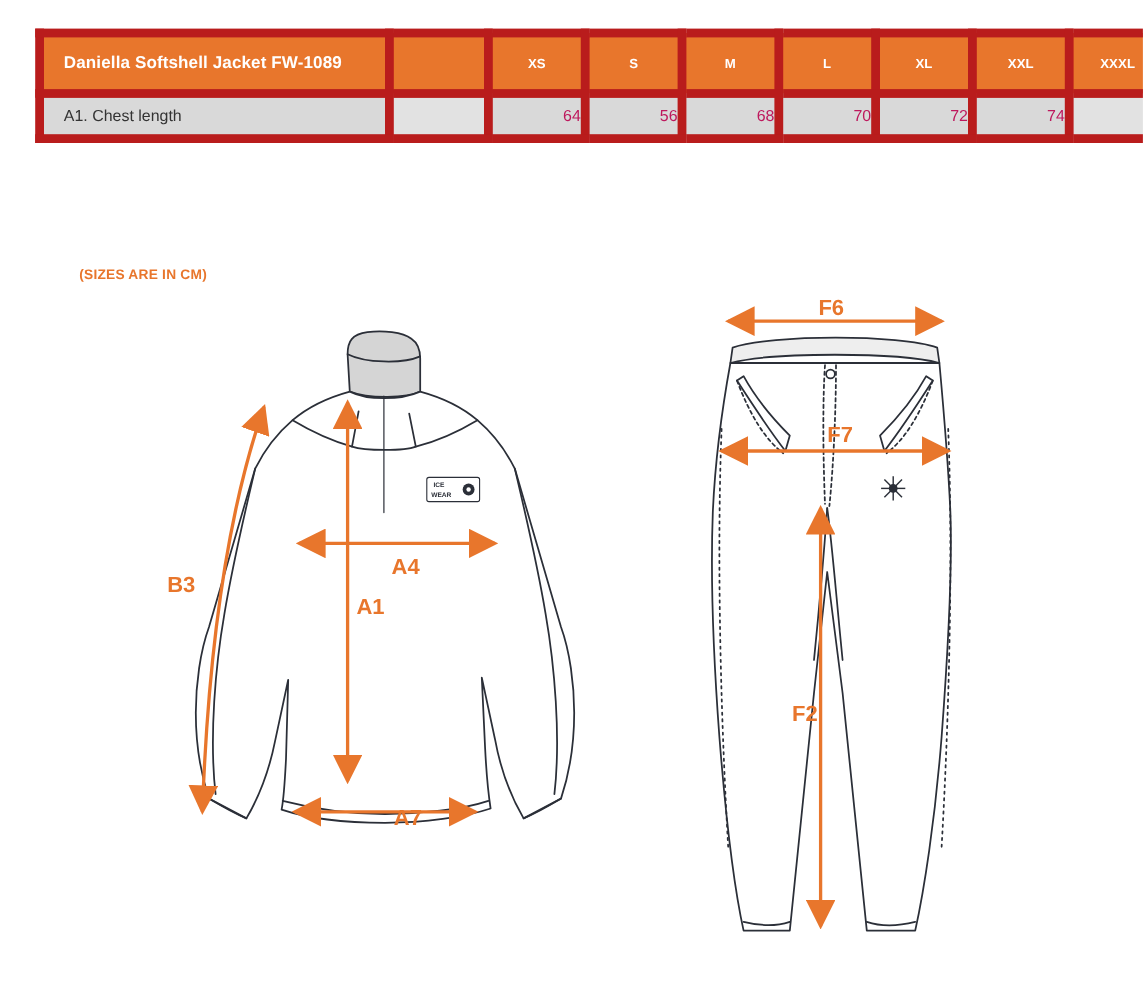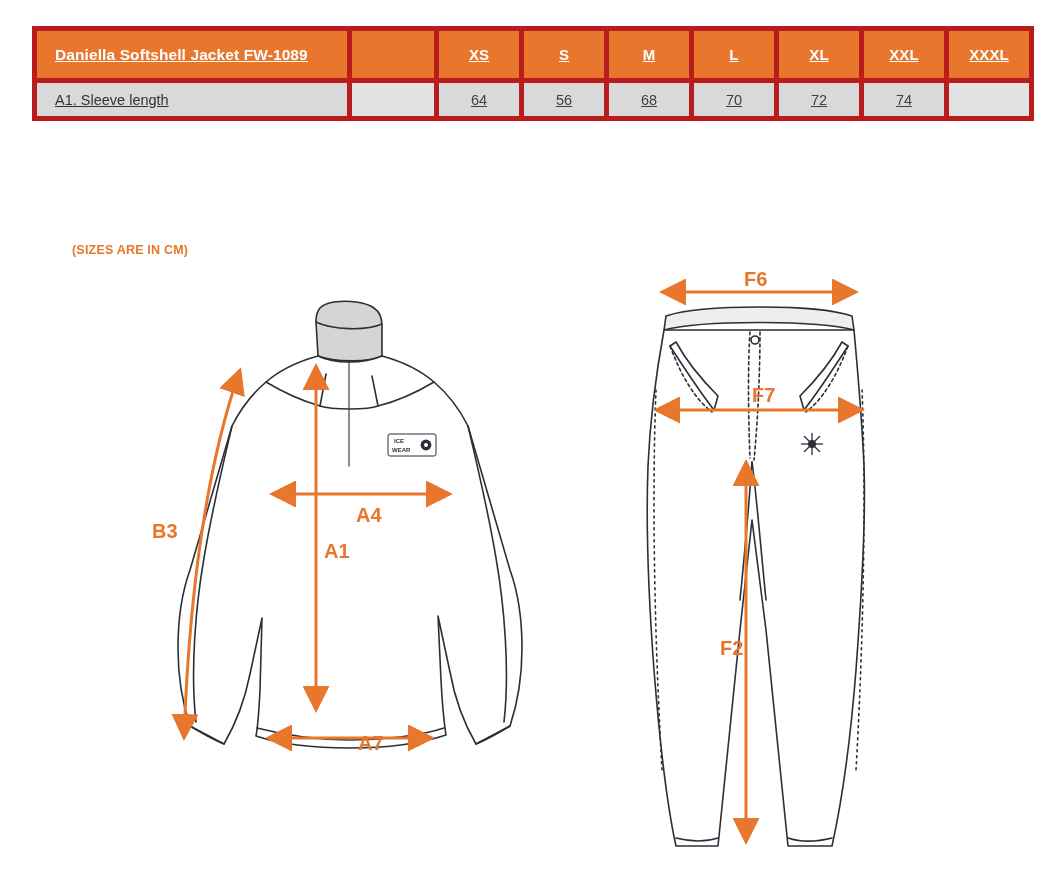--- a/index.html
+++ b/index.html
@@ -23,45 +23,45 @@
     top: 26px;
     width: 976px;
   }
   table.size-table {
     border-collapse: collapse;
     width: 976px;
     table-layout: fixed;
   }
   table.size-table th,
   table.size-table td {
-    border: 5px solid #b91c1c;
+    border: 8px solid #b91c1c;
     height: 33px;
     font-size: 14.5px;
     font-weight: bold;
     text-align: center;
     padding: 0;
-    text-decoration: underline;
   }
   table.size-table thead th {
     background: #e8762c;
     color: #ffffff;
     height: 47px;
-    font-size: 15px;
+    font-size: 12px;
     letter-spacing: 0.1px;
   }
   table.size-table thead th.title-cell {
     text-align: left;
     padding-left: 18px;
     font-size: 15.5px;
   }
   table.size-table tbody td {
     background: #d9d9d9;
-    color: #404040;
+    color: #be185d;
     font-weight: normal;
     font-size: 14.5px;
+    text-align: right;
   }
   table.size-table tbody td.label-cell {
     background: #d9d9d9;
     text-align: left;
     padding-left: 18px;
     font-size: 14.5px;
     color: #333333;
   }
   table.size-table tbody td.empty-cell {
     background: #e2e2e2;
@@ -124,21 +124,21 @@
         <th style="width:80px">S</th>
         <th style="width:80px">M</th>
         <th style="width:80px">L</th>
         <th style="width:80px">XL</th>
         <th style="width:80px">XXL</th>
         <th style="width:80px">XXXL</th>
       </tr>
     </thead>
     <tbody>
       <tr>
-        <td class="label-cell">A1. Sleeve length</td>
+        <td class="label-cell">A1. Chest length</td>
         <td class="spacer-cell"></td>
         <td>64</td>
         <td>56</td>
         <td>68</td>
         <td>70</td>
         <td>72</td>
         <td>74</td>
         <td class="empty-cell"></td>
       </tr>
     </tbody>

